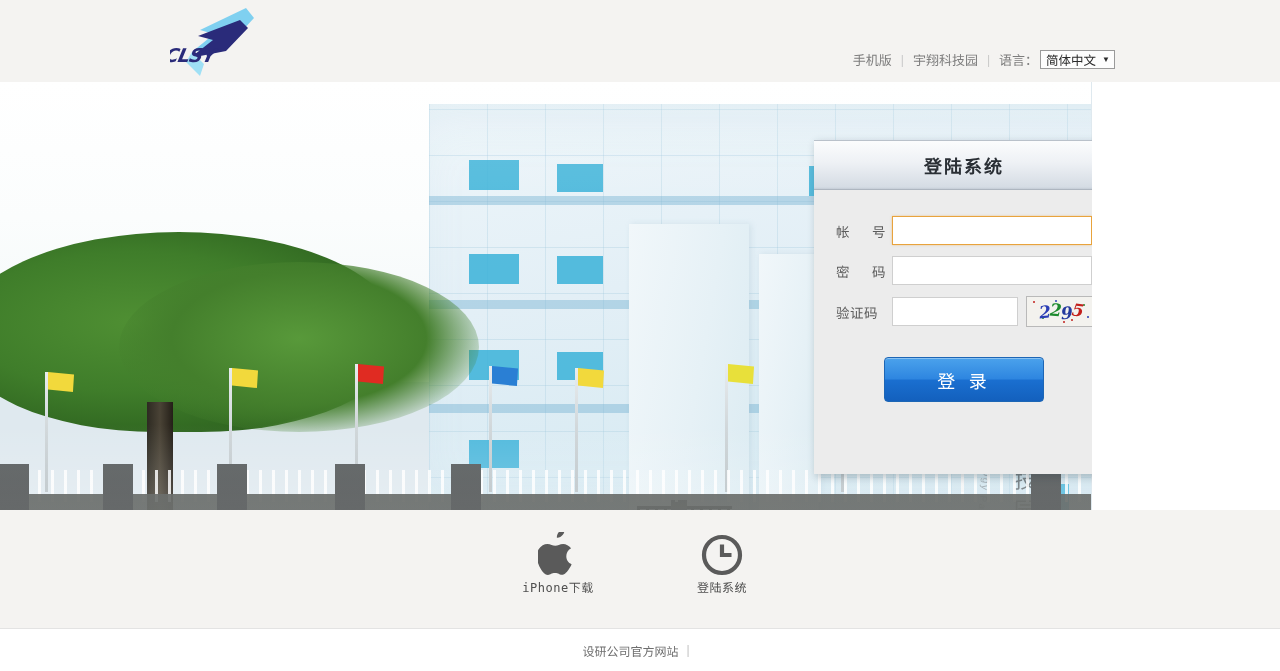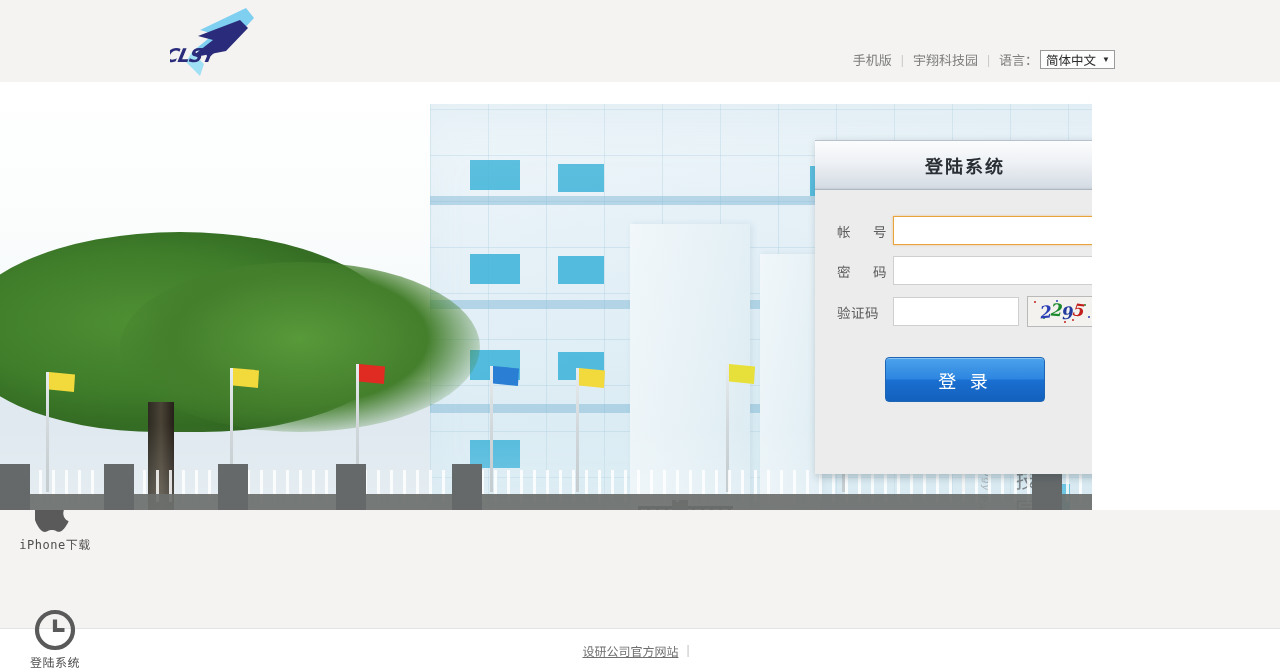--- a/index.html
+++ b/index.html
@@ -380,21 +380,20 @@
   .download-strip {
     width: 1280px;
     height: 118px;
     background: #f4f3f1;
     display: flex;
     align-items: flex-start;
     justify-content: center;
     gap: 54px;
     padding-top: 22px;
     box-sizing: border-box;
-    flex-direction: column;
   }
   .dl-item {
     width: 110px;
     text-align: center;
     cursor: pointer;
     text-decoration: none;
   }
   .dl-icon {
     height: 46px;
     display: flex;
@@ -416,21 +415,20 @@
     width: 1280px;
     height: 43px;
     background: #ffffff;
     border-top: 1px solid #e3e3e3;
     display: flex;
     align-items: center;
     justify-content: center;
     font-size: 12px;
     color: #6f6f6f;
     box-sizing: border-box;
-    text-decoration: underline;
   }
   .site-footer a { color: #6f6f6f; text-decoration: none; }
   .foot-sep { margin: 0 8px; color: #c3c3c3; }
   .foot-copy { letter-spacing: 0.3px; }
 </style>
 </head>
 <body>
 
 <header class="site-header">
 

